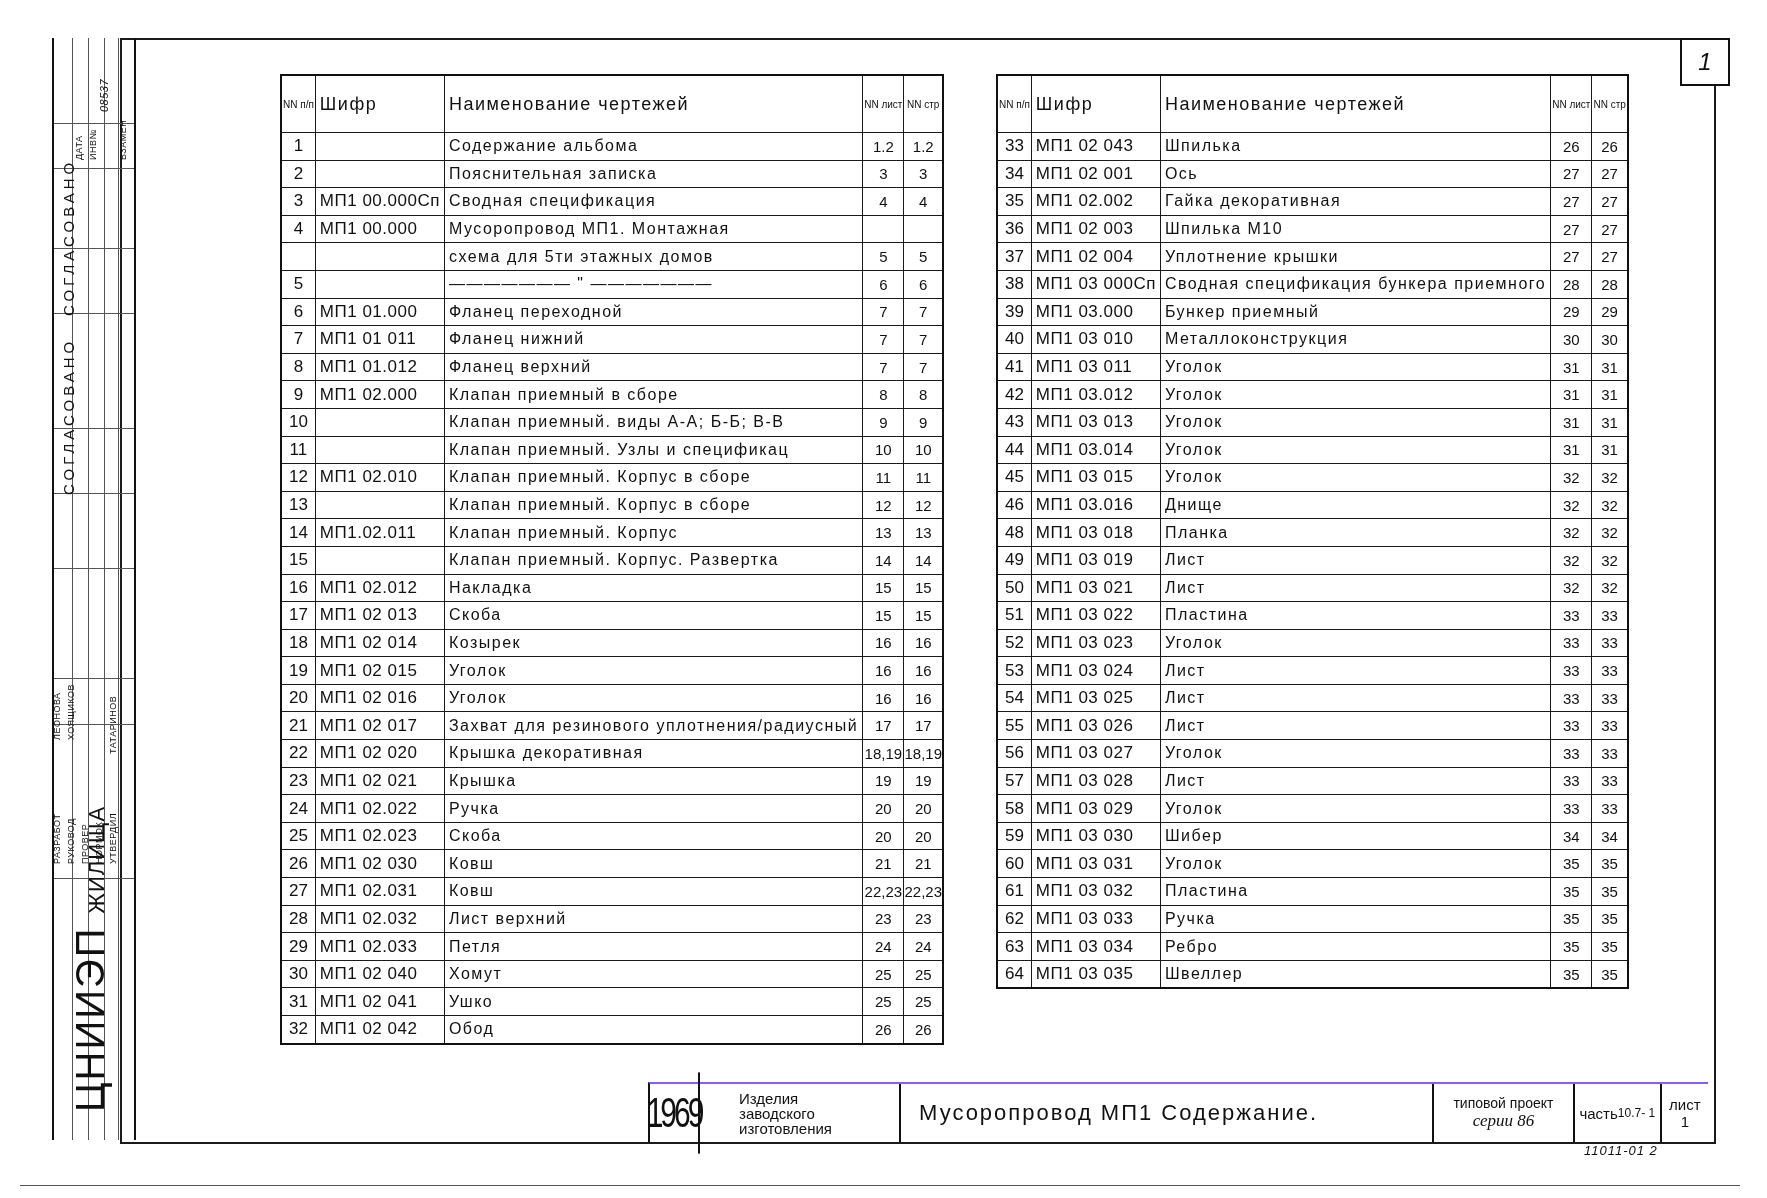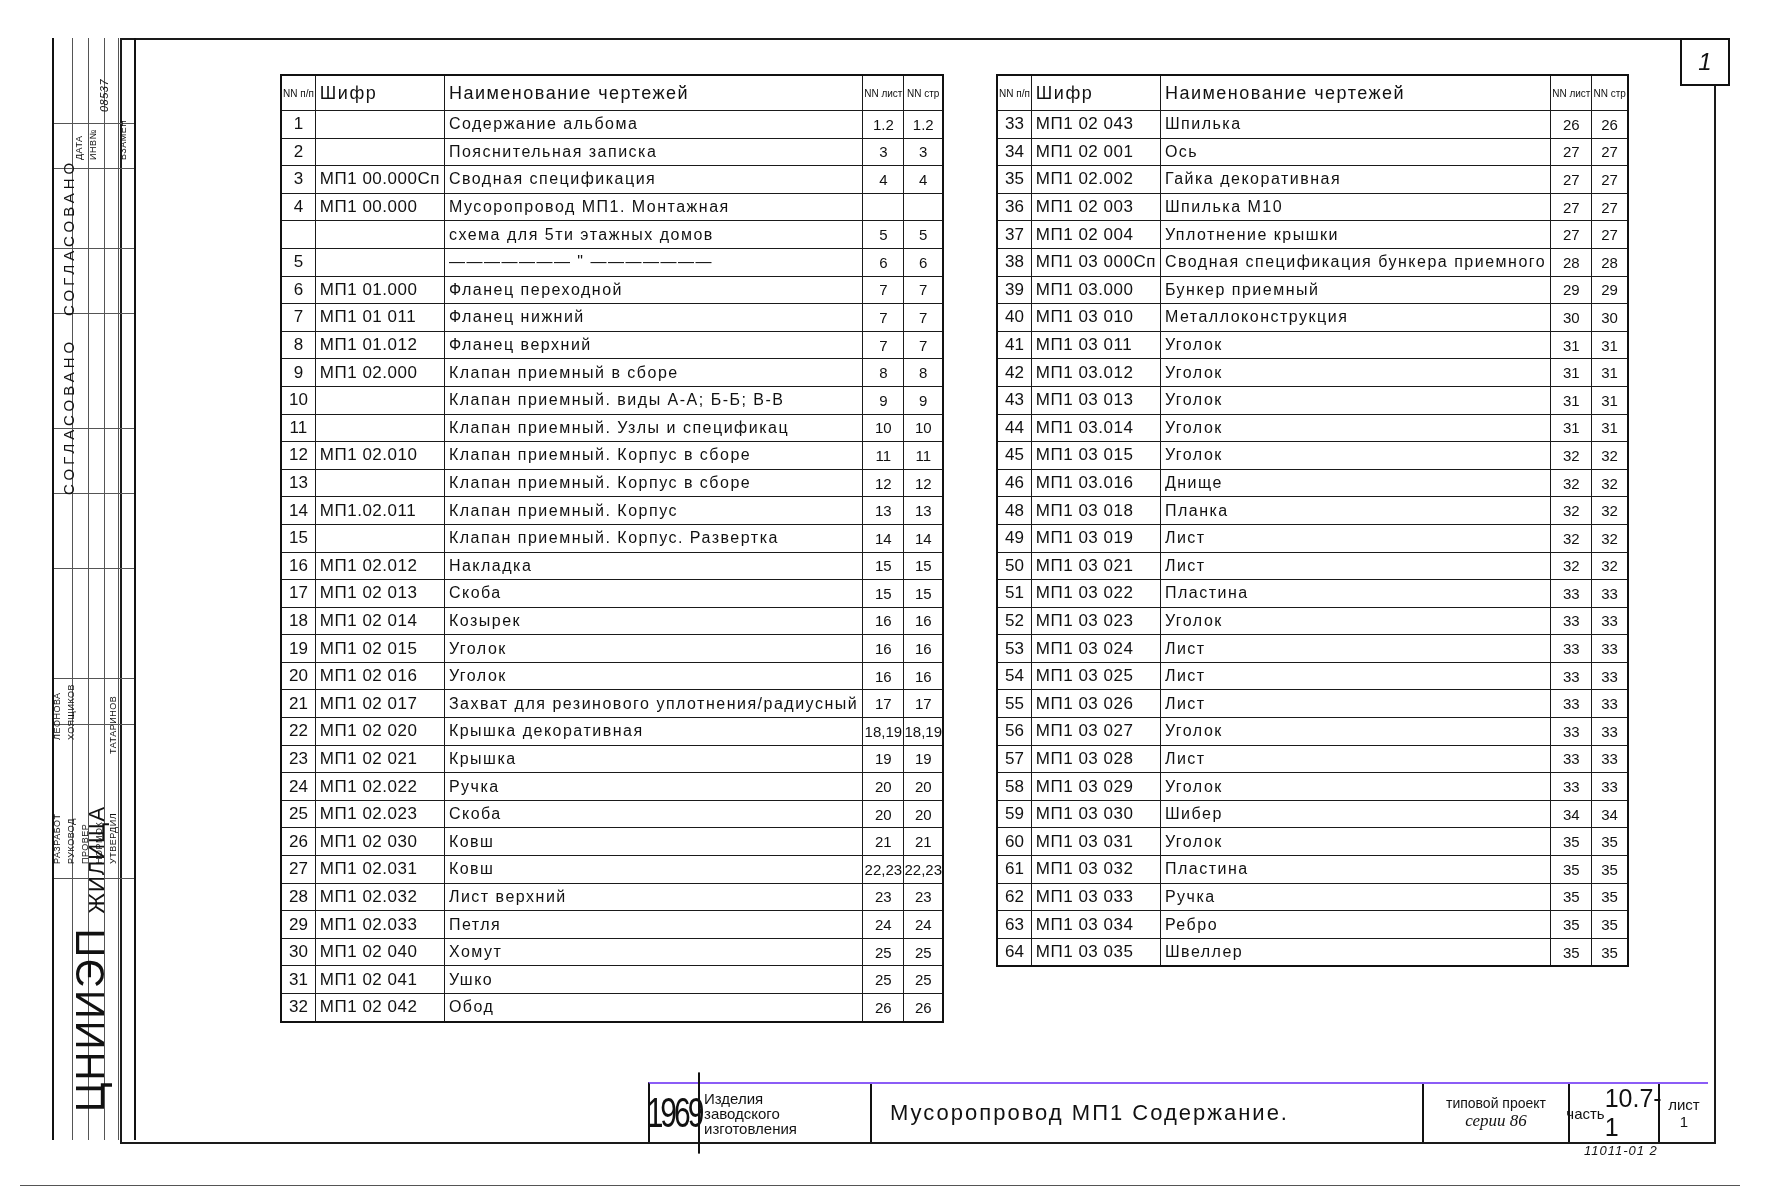--- a/index.html
+++ b/index.html
@@ -17,39 +17,39 @@
   .side .rowline { position:absolute; left:0; right:0; height:1px; background:#555; }
   .vtext { position:absolute; transform-origin:left top; transform:rotate(-90deg); white-space:nowrap; letter-spacing:4px; font-size:15px; }
   .small-v { font-size:9px; letter-spacing:0.5px; }
   .org { position:absolute; left:68px; top:1112px; transform:rotate(-90deg); transform-origin:left top; font-size:40px; letter-spacing:2px; white-space:nowrap; }
   .org small { font-size:22px; letter-spacing:1px; }
 
   
   table.toc { position:absolute; border-collapse:collapse; font-size:17px; }
   table.toc td, table.toc th { border:1.5px solid #1a1a1a; padding:0 4px; height:26.6px; white-space:nowrap; overflow:hidden; }
   table.toc th { font-weight:normal; font-size:18px; letter-spacing:1.5px; text-align:left; height:34px; }
-  table.toc th.small { font-size:10px; line-height:11px; text-align:center; letter-spacing:0; padding:0 1px; }
+  table.toc th.small { font-size:10px; line-height:11px; text-align:center; letter-spacing:0; padding:11px 1px; }
   table.toc td.num { text-align:center; padding:0 1px; font-size:17px; }
   table.toc td.code { letter-spacing:0.5px; }
   table.toc td.name { letter-spacing:1.5px; font-size:16px; }
   table.toc td.pg { text-align:center; padding:0; font-size:15px; }
   table.toc { border:2.5px solid #111; }
   #left-table { left:280px; top:74px; width:588px; }
   #right-table { left:996px; top:74px; width:584px; }
 
   
   .title-block { position:absolute; left:648px; top:1082px; width:1058px; height:58px; border-top:2px solid #8b5cf6; border-left:2px solid #111; display:flex; }
   .tb-cell { border-right:2px solid #111; height:100%; display:flex; align-items:center; box-sizing:border-box; }
   .tb-year { width:50px; justify-content:center; font-size:30px; letter-spacing:-3px; transform:scaleY(1.4); }
-  .tb-org { width:172px; flex-direction:column; align-items:flex-start; justify-content:center; font-size:15px; line-height:15px; padding-left:4px; }
+  .tb-org { width:172px; flex-direction:column; align-items:flex-start; justify-content:center; font-size:15px; line-height:15px; padding-left:4px;margin-left:35px; }
   .tb-title { width:552px; font-size:22px; letter-spacing:2px; padding-left:18px; }
   .tb-proj { width:146px; flex-direction:column; justify-content:center; font-size:14px; }
   .tb-proj .ser { font-style:italic; font-size:17px; font-family:"Liberation Serif", serif; }
   .tb-part { width:90px; flex-direction:row; justify-content:center; font-size:15px; }
-  .tb-part .v { font-size:25px; }
+  .tb-part .v { font-size:12px; }
   .tb-sheet { width:48px; flex-direction:column; justify-content:center; font-size:15px; border-right:none; }
   .archive { position:absolute; left:1584px; top:1143px; font-style:italic; font-size:13px; letter-spacing:1px; }
 </style>
 </head>
 <body>
 
 <div class="frame"></div>
 <div class="outer-bottom"></div>
 <div class="sheet-corner">1</div>
 

